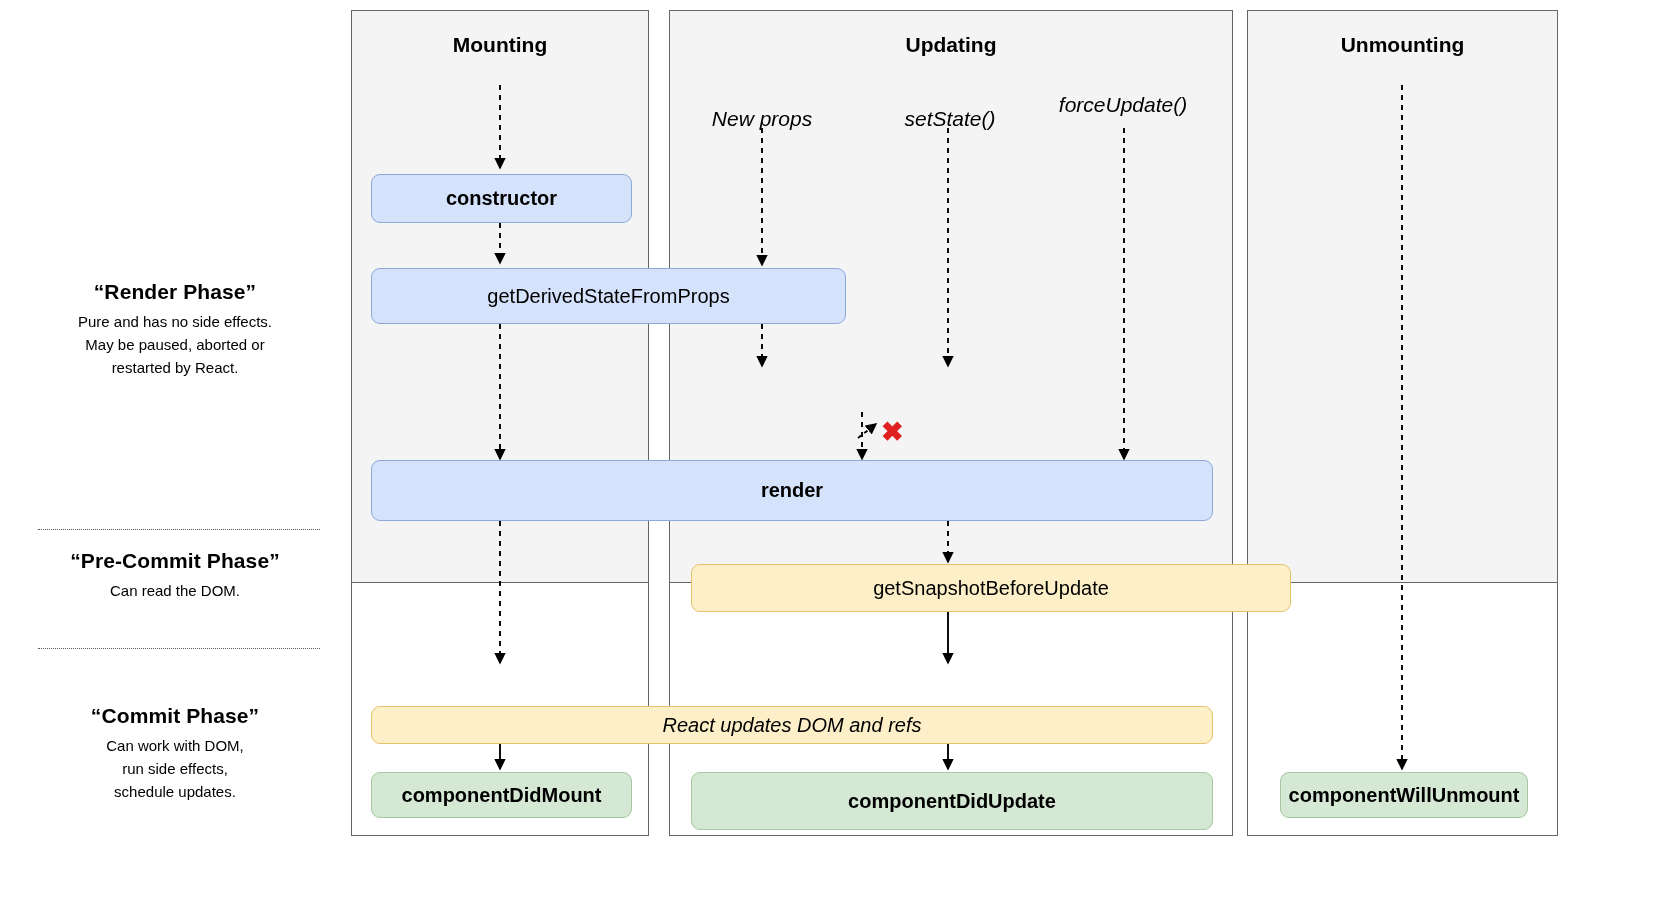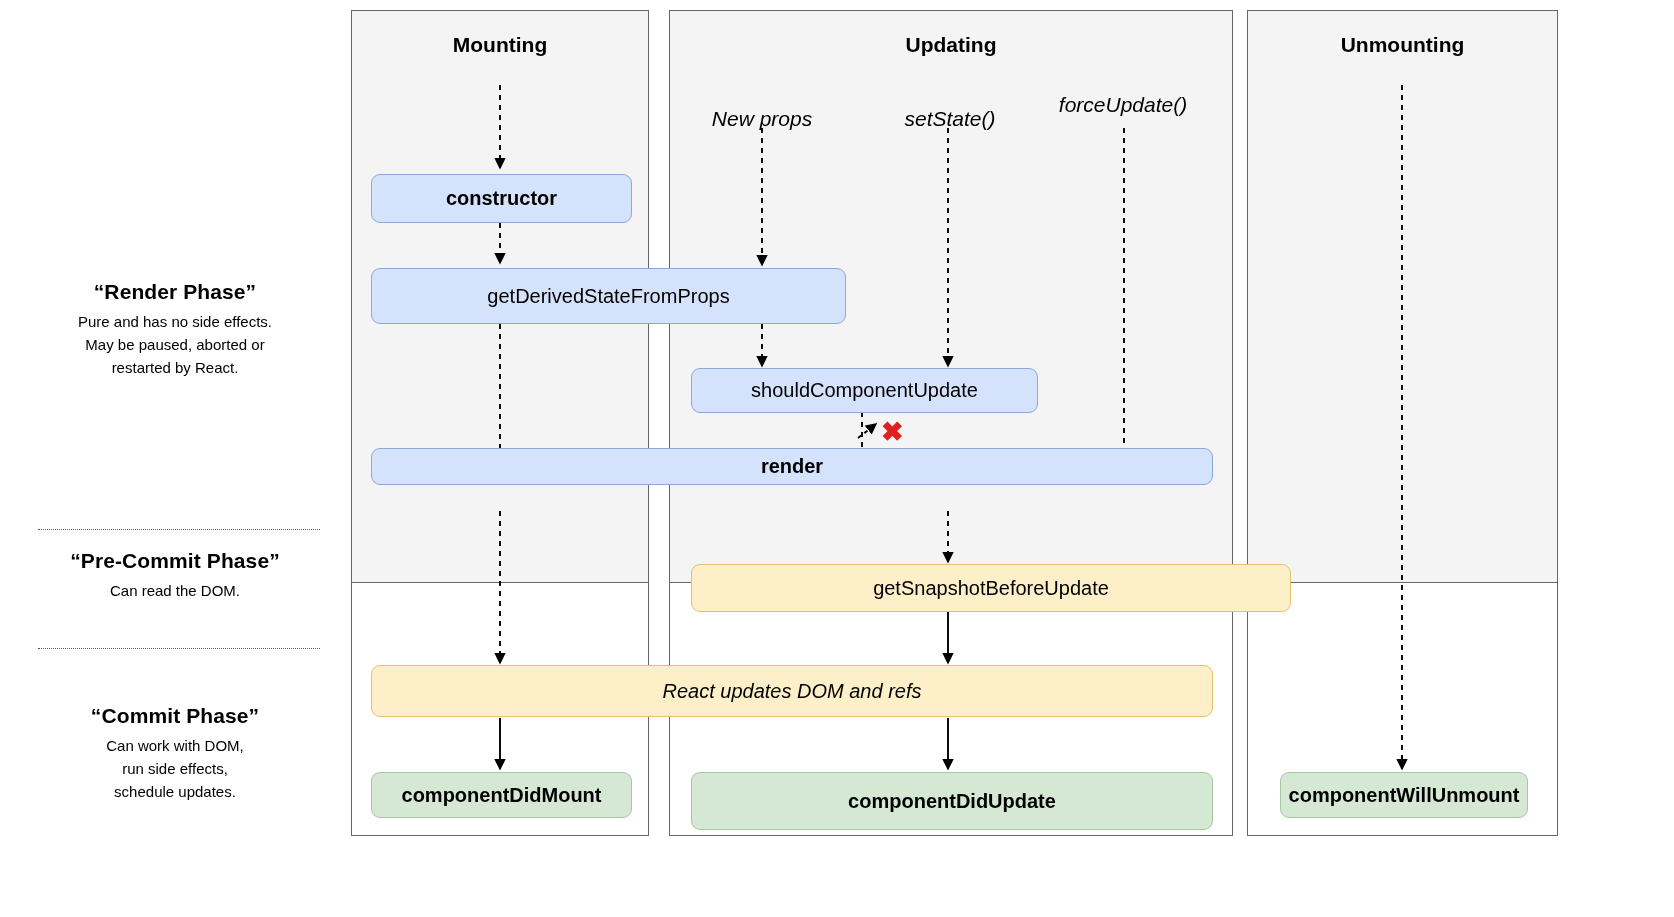--- a/index.html
+++ b/index.html
@@ -185,27 +185,26 @@
       <line x1="1402" y1="85" x2="1402" y2="769" stroke-dasharray="5,5" marker-end="url(#ah)"></line>
     </g>
   </svg>
 
   <div class="red-x" style="left:881px; top:419px;">✖</div>
 
   <div class="node blue bold" style="left:371px; top:174px; width:261px; height:49px;">constructor</div>
 
   <div class="node blue" style="left:371px; top:268px; width:475px; height:56px;">getDerivedStateFromProps</div>
 
-  <div class="node blue" style="left:691px; top:368px; width:347px; height:45px;">shouldComponentUpdate</div>
-
-  <div class="node blue bold" style="left:371px; top:448px; width:842px; height:37px;">render</div>
+
+  <div class="node blue bold" style="left:371px; top:460px; width:842px; height:61px;">render</div>
 
   <div class="node yellow" style="left:691px; top:564px; width:600px; height:48px;">getSnapshotBeforeUpdate</div>
 
-  <div class="node yellow italic" style="left:371px; top:665px; width:842px; height:52px;">React updates DOM and refs</div>
+  <div class="node yellow italic" style="left:371px; top:706px; width:842px; height:38px;">React updates DOM and refs</div>
 
   <div class="node green bold" style="left:371px; top:772px; width:261px; height:46px;">componentDidMount</div>
 
   <div class="node green bold" style="left:691px; top:772px; width:522px; height:58px;">componentDidUpdate</div>
 
   <div class="node green bold" style="left:1280px; top:772px; width:248px; height:46px;">componentWillUnmount</div>
 
   <div class="legend" style="top:280px;">
     <div class="phase-title">“Render Phase”</div>
     <div class="phase-desc" style="white-space: pre-line;">Pure and has no side effects.

